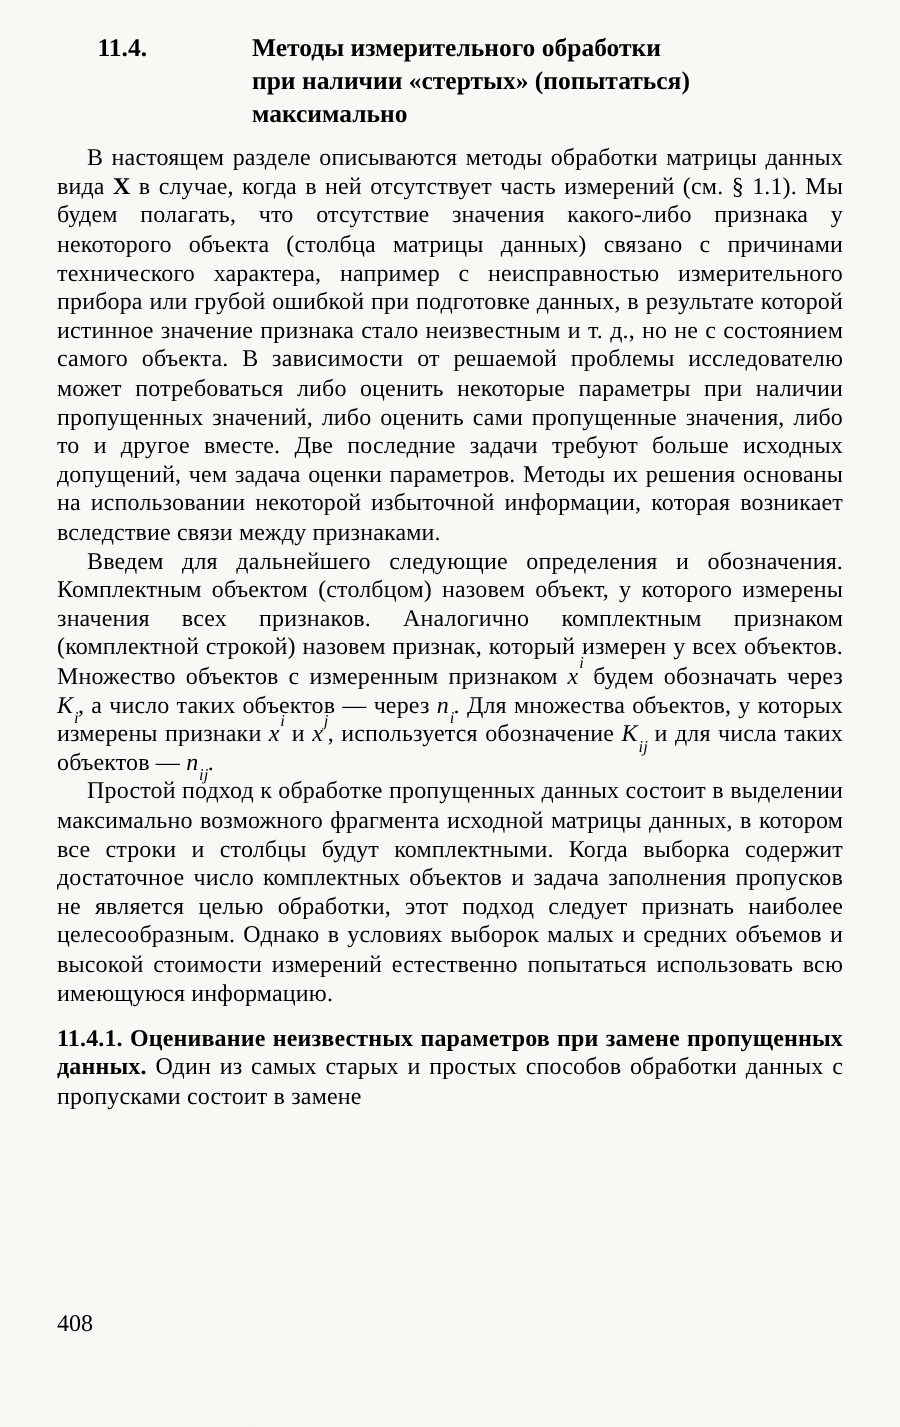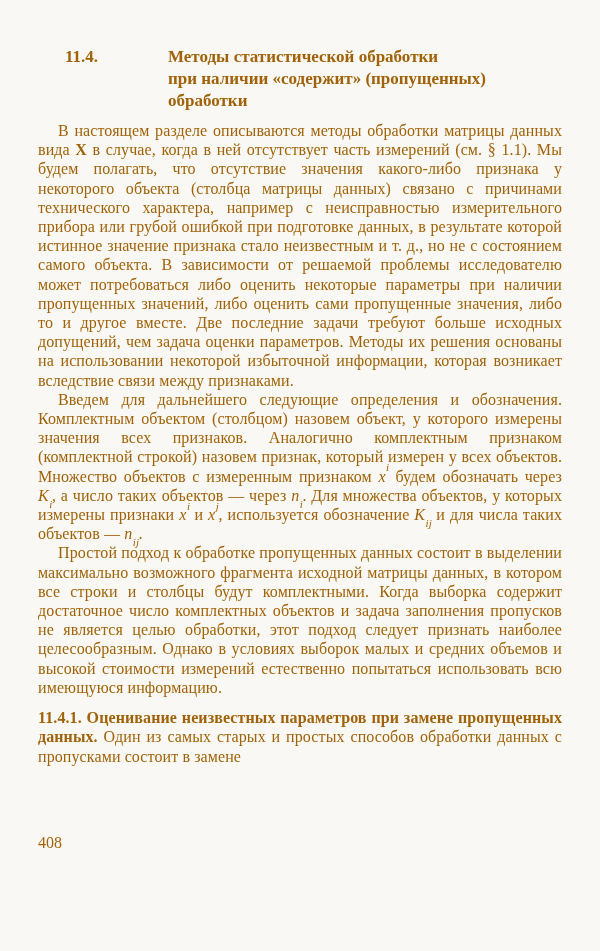--- a/index.html
+++ b/index.html
@@ -4,23 +4,23 @@
 <style>
   html, body { margin: 0; padding: 0; }
   body { background: #e8e8e4; }
   .page {
     position: relative;
     width: 600px;
     height: 951px;
     margin: 0 auto;
     background: #f9f8f4;
     box-sizing: border-box;
-    padding: 46px 38px 0 38px;
+    padding: 21px 38px 0 38px;
     overflow: hidden;
-    color: #a16207;
+    color: #000000;
     font-family: "Liberation Serif", "DejaVu Serif", serif;
   }
   .heading {
     display: flex;
     padding-left: 27px;
     margin-bottom: 9px;
     font-weight: bold;
     font-size: 17px;
     line-height: 22px;
   }
@@ -46,35 +46,35 @@
     font-style: italic;
     font-size: 11px;
     line-height: 0;
     position: relative;
   }
   .math sup { top: -4px; left: 0.5px; }
   .math sub { top: 3px; left: 0.5px; }
   .page-number {
     position: absolute;
     left: 38px;
-    top: 834px;
+    top: 874px;
     font-size: 16px;
   }
 </style>
 </head>
 <body>
 
 <div class="page">
 
   <div class="heading">
     <div class="heading-number">11.4.</div>
     <div class="heading-title">
-      <div>Методы статистической обработки</div>
-      <div>при наличии «содержит» (пропущенных)</div>
-      <div>обработки</div>
+      <div>Методы измерительного обработки</div>
+      <div>при наличии «стертых» (попытаться)</div>
+      <div>максимально</div>
     </div>
   </div>
 
   <p class="body-para indent"><span>В настоящем разделе описываются методы обработки матрицы данных вида </span><span class="bold">X</span><span> в случае, когда в ней отсутствует часть измерений (см. § 1.1). Мы будем полагать, что отсутствие значения какого-либо признака у некоторого объекта (столбца матрицы данных) связано с причинами технического характера, например с неисправностью измерительного прибора или грубой ошибкой при подготовке данных, в результате которой истинное значение признака стало неизвестным и т. д., но не с состоянием самого объекта. В зависимости от решаемой проблемы исследователю может потребоваться либо оценить некоторые параметры при наличии пропущенных значений, либо оценить сами пропущенные значения, либо то и другое вместе. Две последние задачи требуют больше исходных допущений, чем задача оценки параметров. Методы их решения основаны на использовании некоторой избыточной информации, которая возникает вследствие связи между признаками.</span></p>
 
   <p class="body-para indent"><span>Введем для дальнейшего следующие определения и обозначения. </span><span class="term">Комплектным</span><span> объектом (столбцом) назовем объект, у которого измерены значения всех признаков. Аналогично </span><span class="term">комплектным признаком</span><span> (комплектной строкой) назовем признак, который измерен у всех объектов. Множество объектов с измеренным признаком </span><span class="math"><span class="mvar">x</span><sup>i</sup></span><span> будем обозначать через </span><span class="math"><span class="mvar">K</span><sub>i</sub></span><span>, а число таких объектов — через </span><span class="math"><span class="mvar">n</span><sub>i</sub></span><span>. Для множества объектов, у которых измерены признаки </span><span class="math"><span class="mvar">x</span><sup>i</sup></span><span> и </span><span class="math"><span class="mvar">x</span><sup>j</sup></span><span>, используется обозначение </span><span class="math"><span class="mvar">K</span><sub>ij</sub></span><span> и для числа таких объектов — </span><span class="math"><span class="mvar">n</span><sub>ij</sub></span><span>.</span></p>
 
   <p class="body-para indent"><span>Простой подход к обработке пропущенных данных состоит в выделении максимально возможного фрагмента исходной матрицы данных, в котором все строки и столбцы будут комплектными. Когда выборка содержит достаточное число комплектных объектов и задача заполнения пропусков не является целью обработки, этот подход следует признать наиболее целесообразным. Однако в условиях выборок малых и средних объемов и высокой стоимости измерений естественно попытаться использовать всю имеющуюся информацию.</span></p>
 
   <p class="body-para subsection"><span class="bold">11.4.1. Оценивание неизвестных параметров при замене пропущенных данных.</span><span> Один из самых старых и простых способов обработки данных с пропусками состоит в замене</span></p>

